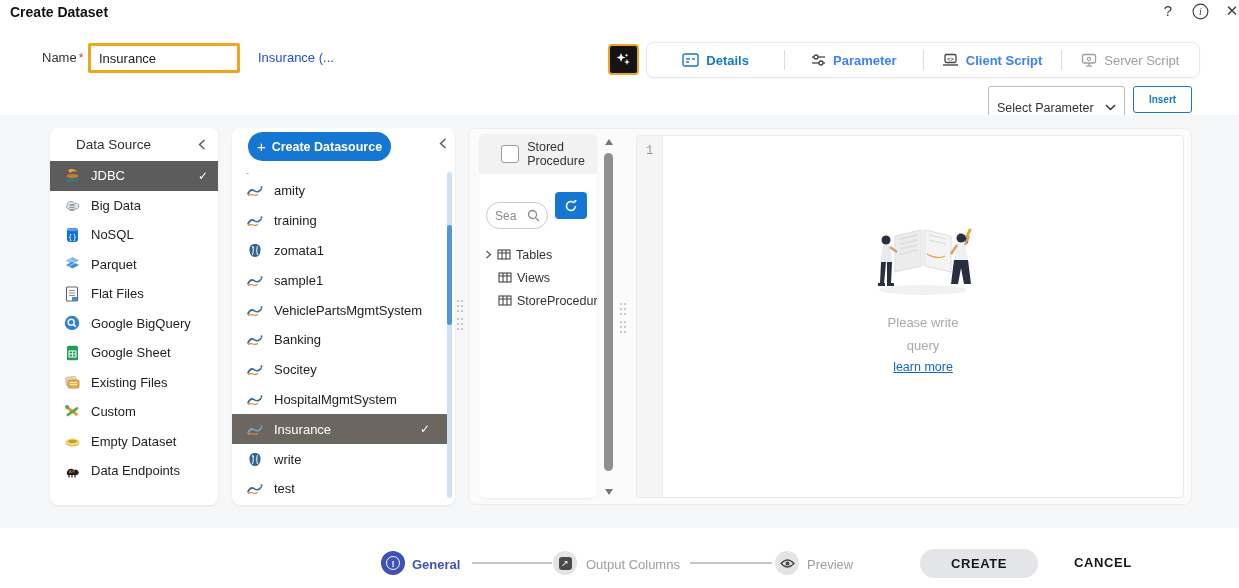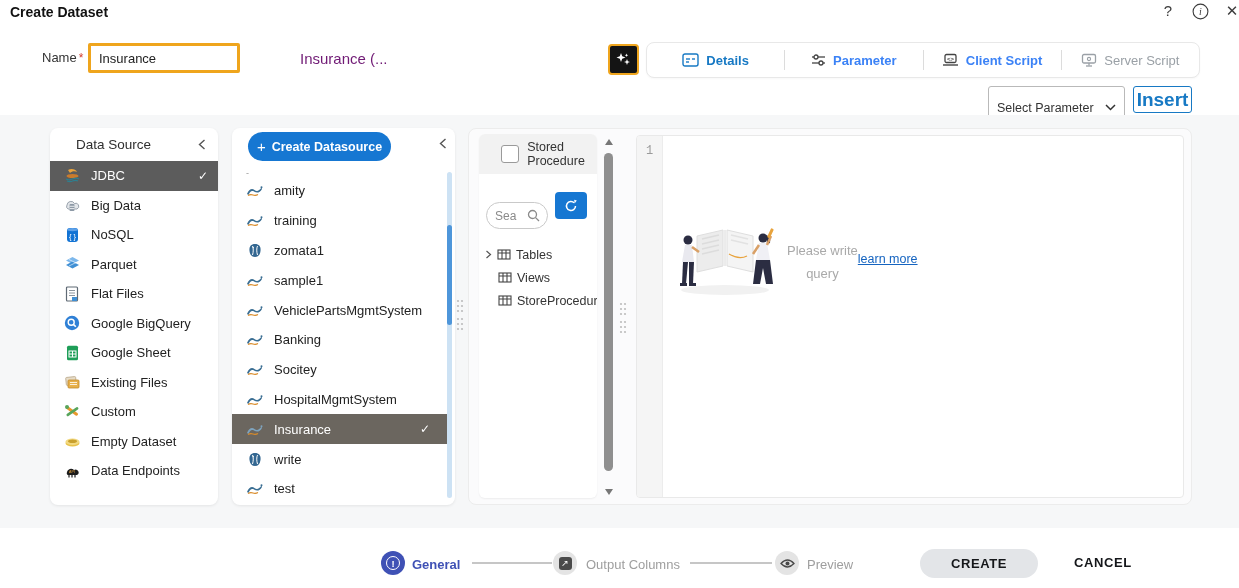--- a/index.html
+++ b/index.html
@@ -6,32 +6,32 @@
   html,body { width:1239px; height:588px; }
   body { font-family:"Liberation Sans","DejaVu Sans",sans-serif; background:#fff; position:relative; overflow:hidden; color:#222; }
   .abs { position:absolute; }
 
   
   .win-title { left:10px; top:4px; font-size:14px; font-weight:bold; color:#111; }
   .top-icon { top:2px; font-size:15px; color:#3c3c3c; cursor:pointer; width:20px; text-align:center; }
   .name-label { left:42px; top:50px; font-size:13px; color:#333; }
   .req { color:#d23b2e; font-size:12px; margin-left:2px; }
   .name-input { left:88px; top:43px; width:152px; height:30px; border:3px solid #efa51d; border-radius:2px; background:#fff; font-size:13px; color:#222; padding:0 8px; outline:none; font-family:inherit; }
-  .name-suffix { left:258px; top:50px; font-size:15px; color:#701a75;margin-left:42px; }
+  .name-suffix { left:258px; top:50px; font-size:13px; color:#1d4ed8; }
 
   .ai-btn { left:608px; top:44px; width:31px; height:31px; background:#141414; border:2px solid #efa51d; border-radius:4px; display:flex; align-items:center; justify-content:center; cursor:pointer; }
 
   .tabbar { left:646px; top:42px; width:554px; height:36px; background:#fff; border:1px solid #e8e8e8; border-radius:8px; display:flex; align-items:center; box-shadow:0 1px 2px rgba(0,0,0,.03); }
   .tab { flex:1; display:flex; align-items:center; justify-content:center; gap:7px; font-size:13px; font-weight:bold; color:#3b82f6; cursor:pointer; height:100%; }
   .tab.active { color:#1779c4; }
   .tab.disabled { color:#9aa0a6; font-weight:normal; }
   .tab-sep { width:1px; height:20px; background:#dcdcdc; }
 
   .select-param { left:988px; top:86px; width:137px; height:43px; background:#fff; border:1px solid #b9b9b9; border-radius:3px; display:flex; align-items:center; justify-content:space-between; padding:0 8px; font-size:12.5px; color:#333; cursor:pointer; }
-  .insert-btn { left:1133px; top:86px; width:59px; height:27px; background:#fff; border:1px solid #1779c4; border-radius:3px; color:#1779c4; font-weight:bold; font-size:19px; display:flex; align-items:center; justify-content:center; cursor:pointer; }
+  .insert-btn { left:1133px; top:86px; width:59px; height:27px; background:#fff; border:1px solid #1779c4; border-radius:3px; color:#1779c4; font-weight:bold; font-size:10px; display:flex; align-items:center; justify-content:center; cursor:pointer; }
 
   
   .content-bg { left:0; top:115px; width:1239px; height:413px; background:#f6f7f8; }
 
   .panel { background:#fff; border-radius:8px; box-shadow:0 1px 3px rgba(0,0,0,.08); overflow:hidden; }
   .left-panel { left:50px; top:128px; width:168px; height:377px; }
   .panel-head { height:33px; display:flex; align-items:center; justify-content:space-between; padding:0 12px 0 26px; font-size:13.5px; color:#2f2f2f; }
   .src-item { height:29.5px; display:flex; align-items:center; gap:10px; padding-left:13px; font-size:13px; color:#222; cursor:pointer; }
   .src-item .ic { width:18px; height:18px; display:flex; align-items:center; justify-content:center; flex:0 0 18px; }
   .src-item.sel { background:#5c5c5c; color:#fff; }
@@ -65,21 +65,21 @@
   .tree-row { display:flex; align-items:center; gap:5px; height:23px; font-size:12.5px; color:#333; white-space:nowrap; overflow:hidden; cursor:pointer; }
   .tree-row.indent { padding-left:13px; }
 
   .dark-scroll { position:absolute; left:133px; top:8px; width:13px; height:360px; }
   .dk-arrow { position:absolute; left:3px; width:0; height:0; border-left:4px solid transparent; border-right:4px solid transparent; }
   .dk-thumb { position:absolute; left:2px; top:16px; width:9px; height:318px; background:#8f8f8f; border-radius:5px; }
 
   .editor { position:absolute; left:167px; top:6px; width:548px; height:363px; background:#fff; border:1px solid #e9e9e9; border-radius:4px; overflow:hidden; }
   .gutter { position:absolute; left:0; top:0; width:26px; height:100%; background:#f5f5f5; border-right:1px solid #ececec; }
   .lineno { margin-top:8px; text-align:center; font-size:12px; color:#9a9a9a; font-family:"Liberation Mono","DejaVu Sans Mono",monospace; }
-  .empty-state { position:absolute; left:26px; right:0; top:78px; display:flex; flex-direction:row; align-items:center; }
+  .empty-state { position:absolute; left:26px; right:0; top:78px; display:flex; flex-direction:column; align-items:center; }
   .empty-txt { font-size:13px; color:#a9a9a9; line-height:1.75; text-align:center; margin-top:10px; }
   .learn-more { font-size:12.5px; color:#1564c0; text-decoration:underline; margin-top:2px; cursor:pointer; }
 
   
   .stepper-circle { width:24px; height:24px; border-radius:50%; display:flex; align-items:center; justify-content:center; }
   .step-active-bg { background:#3f51b5; }
   .step-idle-bg { background:#e4e4e4; }
   .excl-ring { width:14px; height:14px; border:1.6px solid #fff; border-radius:50%; color:#fff; font-size:9.5px; font-weight:bold; display:flex; align-items:center; justify-content:center; }
   .step-label { font-size:13px; color:#9e9e9e; }
   .step-label.active { color:#3f51b5; font-weight:bold; }

